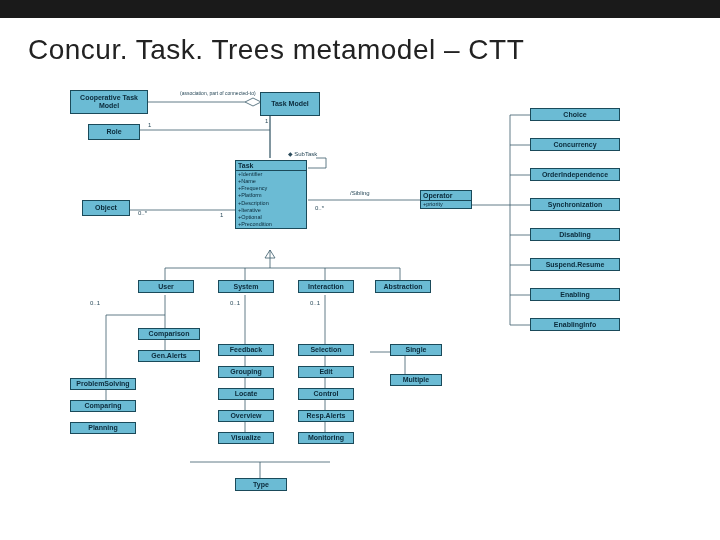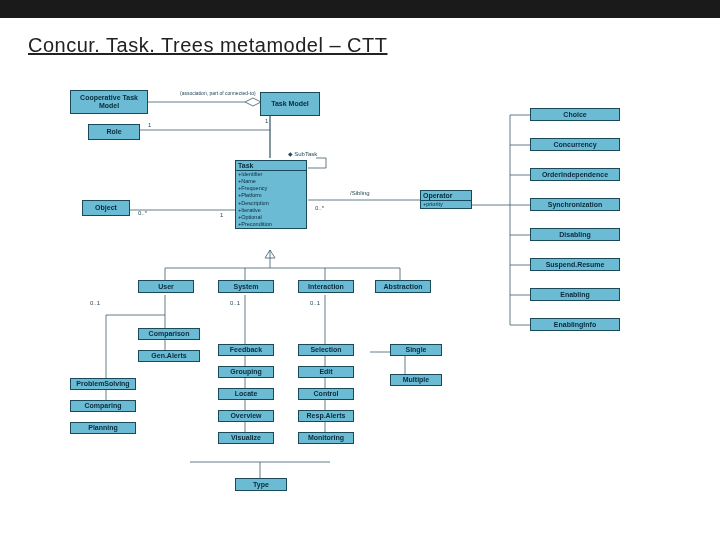--- a/index.html
+++ b/index.html
@@ -10,26 +10,25 @@
     font-family: Arial, sans-serif;
     position: relative;
     overflow: hidden;
   }
   .topbar {
     width: 100%;
     height: 18px;
     background: #1a1a1a;
   }
   .title {
-    font-size: 20px;
+    font-size: 28px;
     font-weight: normal;
     color: #222;
     padding: 16px 0 0 28px;
     letter-spacing: 0.5px;
-    text-decoration: underline;
   }
   .diagram {
     position: absolute;
     left: 70px;
     top: 90px;
     width: 580px;
     height: 440px;
   }
   .box {
     position: absolute;

